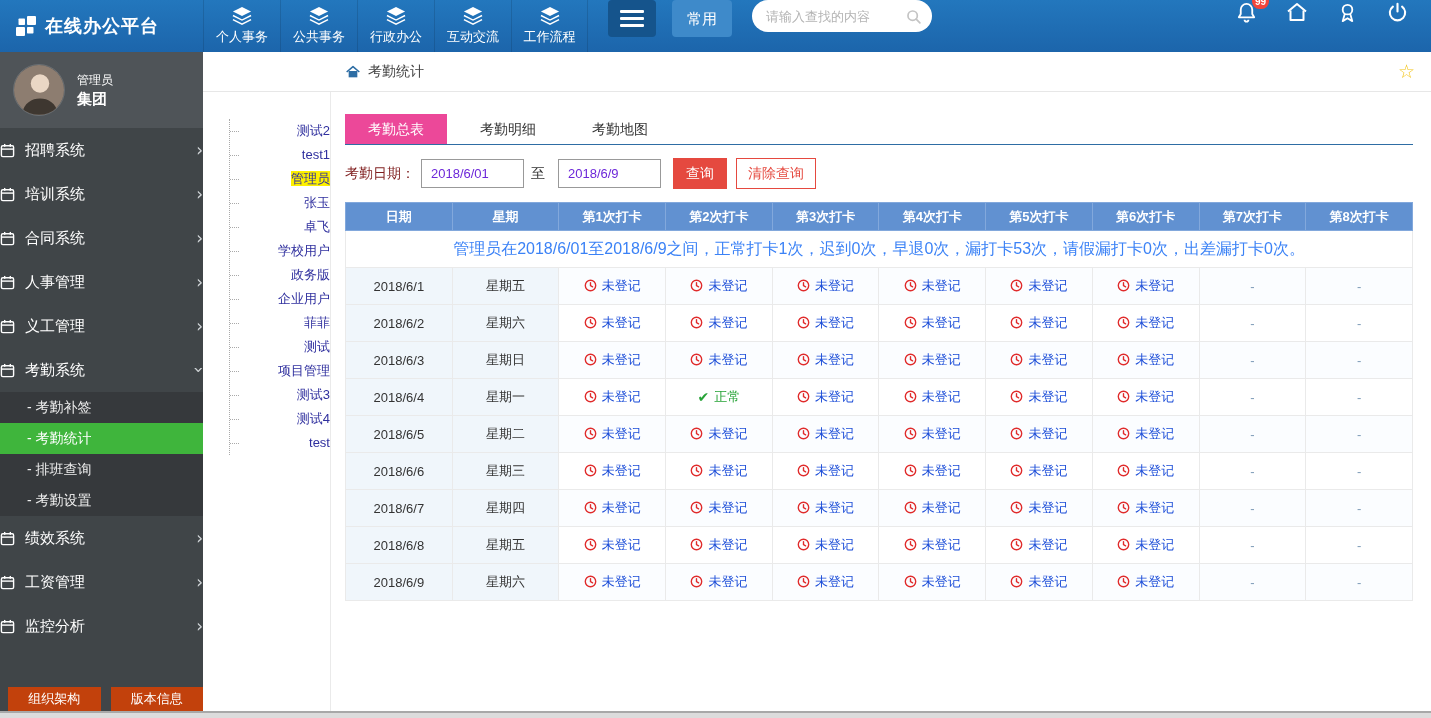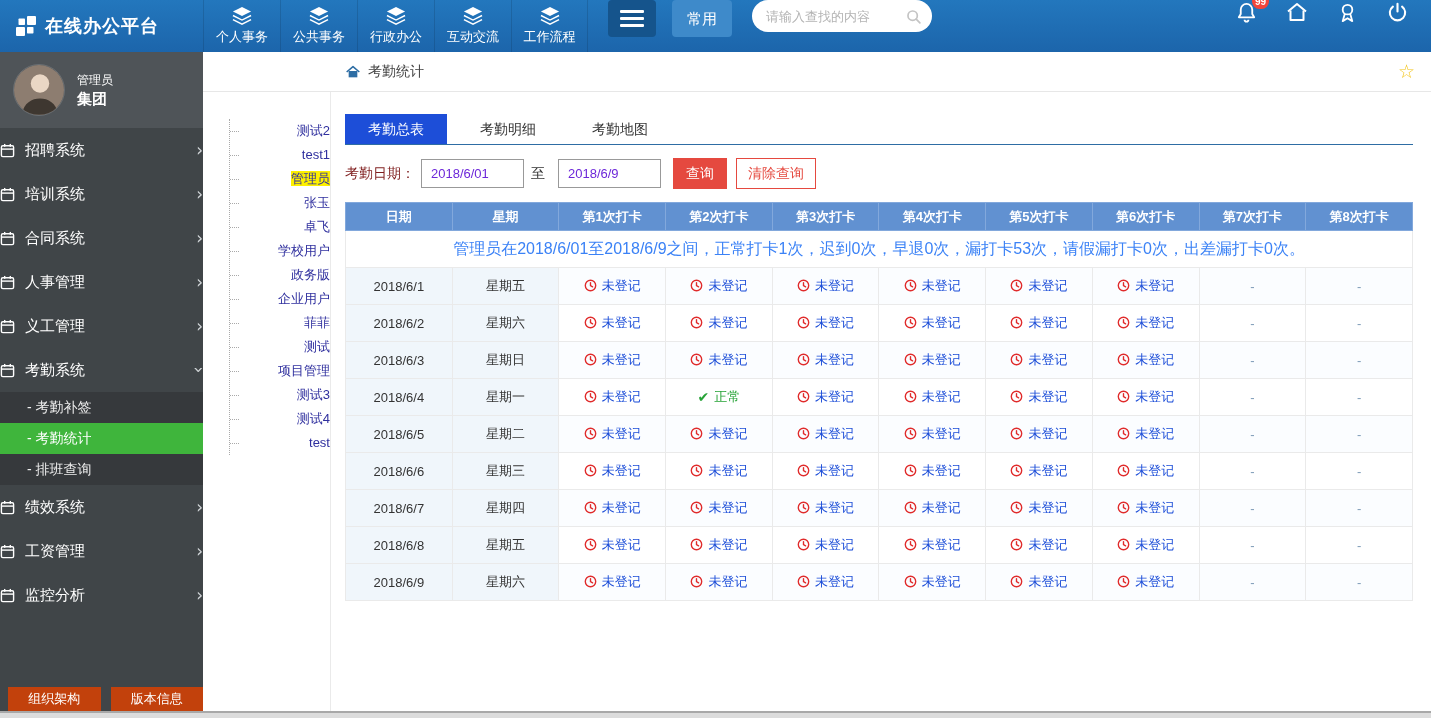--- a/index.html
+++ b/index.html
@@ -63,21 +63,21 @@
   .content { flex:1; display:flex; min-height:0; }
   .tree { width:128px; border-right:1px solid #eaeaea; padding:27px 0 0 26px; flex-shrink:0; }
   .tree-list { border-left:1px dotted #a9a9a9;text-align:right; }
   .tree-item { position:relative; height:24px; line-height:24px; padding-left:13px; font-size:13px; color:#2f2f9e; cursor:pointer; white-space:nowrap; }
   .tree-item::before { content:""; position:absolute; left:0; top:12px; width:9px; border-top:1px dotted #a9a9a9; }
   .tree-label.selected { background:#fef000; }
 
   .panel { flex:1; padding:22px 18px 0 14px; min-width:0; }
   .tabs { display:flex; border-bottom:1px solid #2e6da4; }
   .tab { height:30px; line-height:30px; padding:0 23px; font-size:14px; color:#333; cursor:pointer; margin-right:10px; }
-  .tab.active { background:#1d4ed8; color:#fff; margin-right:10px; }
+  .tab.active { background:#ec4899; color:#fff; margin-right:10px; }
   .query { margin-top:13px; display:flex; align-items:center; }
   .query-label { font-size:14px; color:#7f1d1d; font-weight:normal; }
   .query input { width:103px; height:29px; border:1px solid #999; padding:0 9px; font-size:13px; color:#6d28d9; margin-left:6px; }
   .to-label { margin:0 7px; font-size:14px; color:#333; }
   .btn-search { margin-left:12px; width:54px; height:31px; background:#e5493f; color:#fff; border:none; font-size:14px; cursor:pointer; }
   .btn-clear { margin-left:9px; height:31px; padding:0 11px; background:#fff; color:#e5493f; border:1px solid #e5493f; font-size:14px; cursor:pointer; }
 
   table { margin-top:13px; width:100%; border-collapse:collapse; table-layout:fixed; }
   thead th { background:#6191d1; color:#fff; font-size:13px; font-weight:bold; height:28px; border:1px solid #82a8dc; }
   .summary-cell { color:#3b82f6; font-size:16px; text-align:center; height:37px; border:1px solid #eaeaea; border-top:none; }
@@ -290,20 +290,21 @@
                 <line x1="11" y1="1" x2="11" y2="4" stroke="#fff" stroke-width="1.5"></line>
               </svg>
             </span>
             <span class="menu-label">考勤系统</span>
             <span class="chevron down">›</span>
           </div>
           <div class="submenu">
             <div class="submenu-item">考勤补签</div>
             <div class="submenu-item active">考勤统计</div>
             <div class="submenu-item">排班查询</div>
+            <div class="submenu-item">考勤设置</div>
           </div>
           <div class="menu-item">
             <span class="menu-icon">
               <svg width="15" height="15" viewBox="0 0 16 16">
                 <rect x="1.5" y="3" width="13" height="11.5" rx="1.5" fill="none" stroke="#fff" stroke-width="1.5"></rect>
                 <line x1="1.5" y1="6.5" x2="14.5" y2="6.5" stroke="#fff" stroke-width="1.5"></line>
                 <line x1="5" y1="1" x2="5" y2="4" stroke="#fff" stroke-width="1.5"></line>
                 <line x1="11" y1="1" x2="11" y2="4" stroke="#fff" stroke-width="1.5"></line>
               </svg>
             </span>

